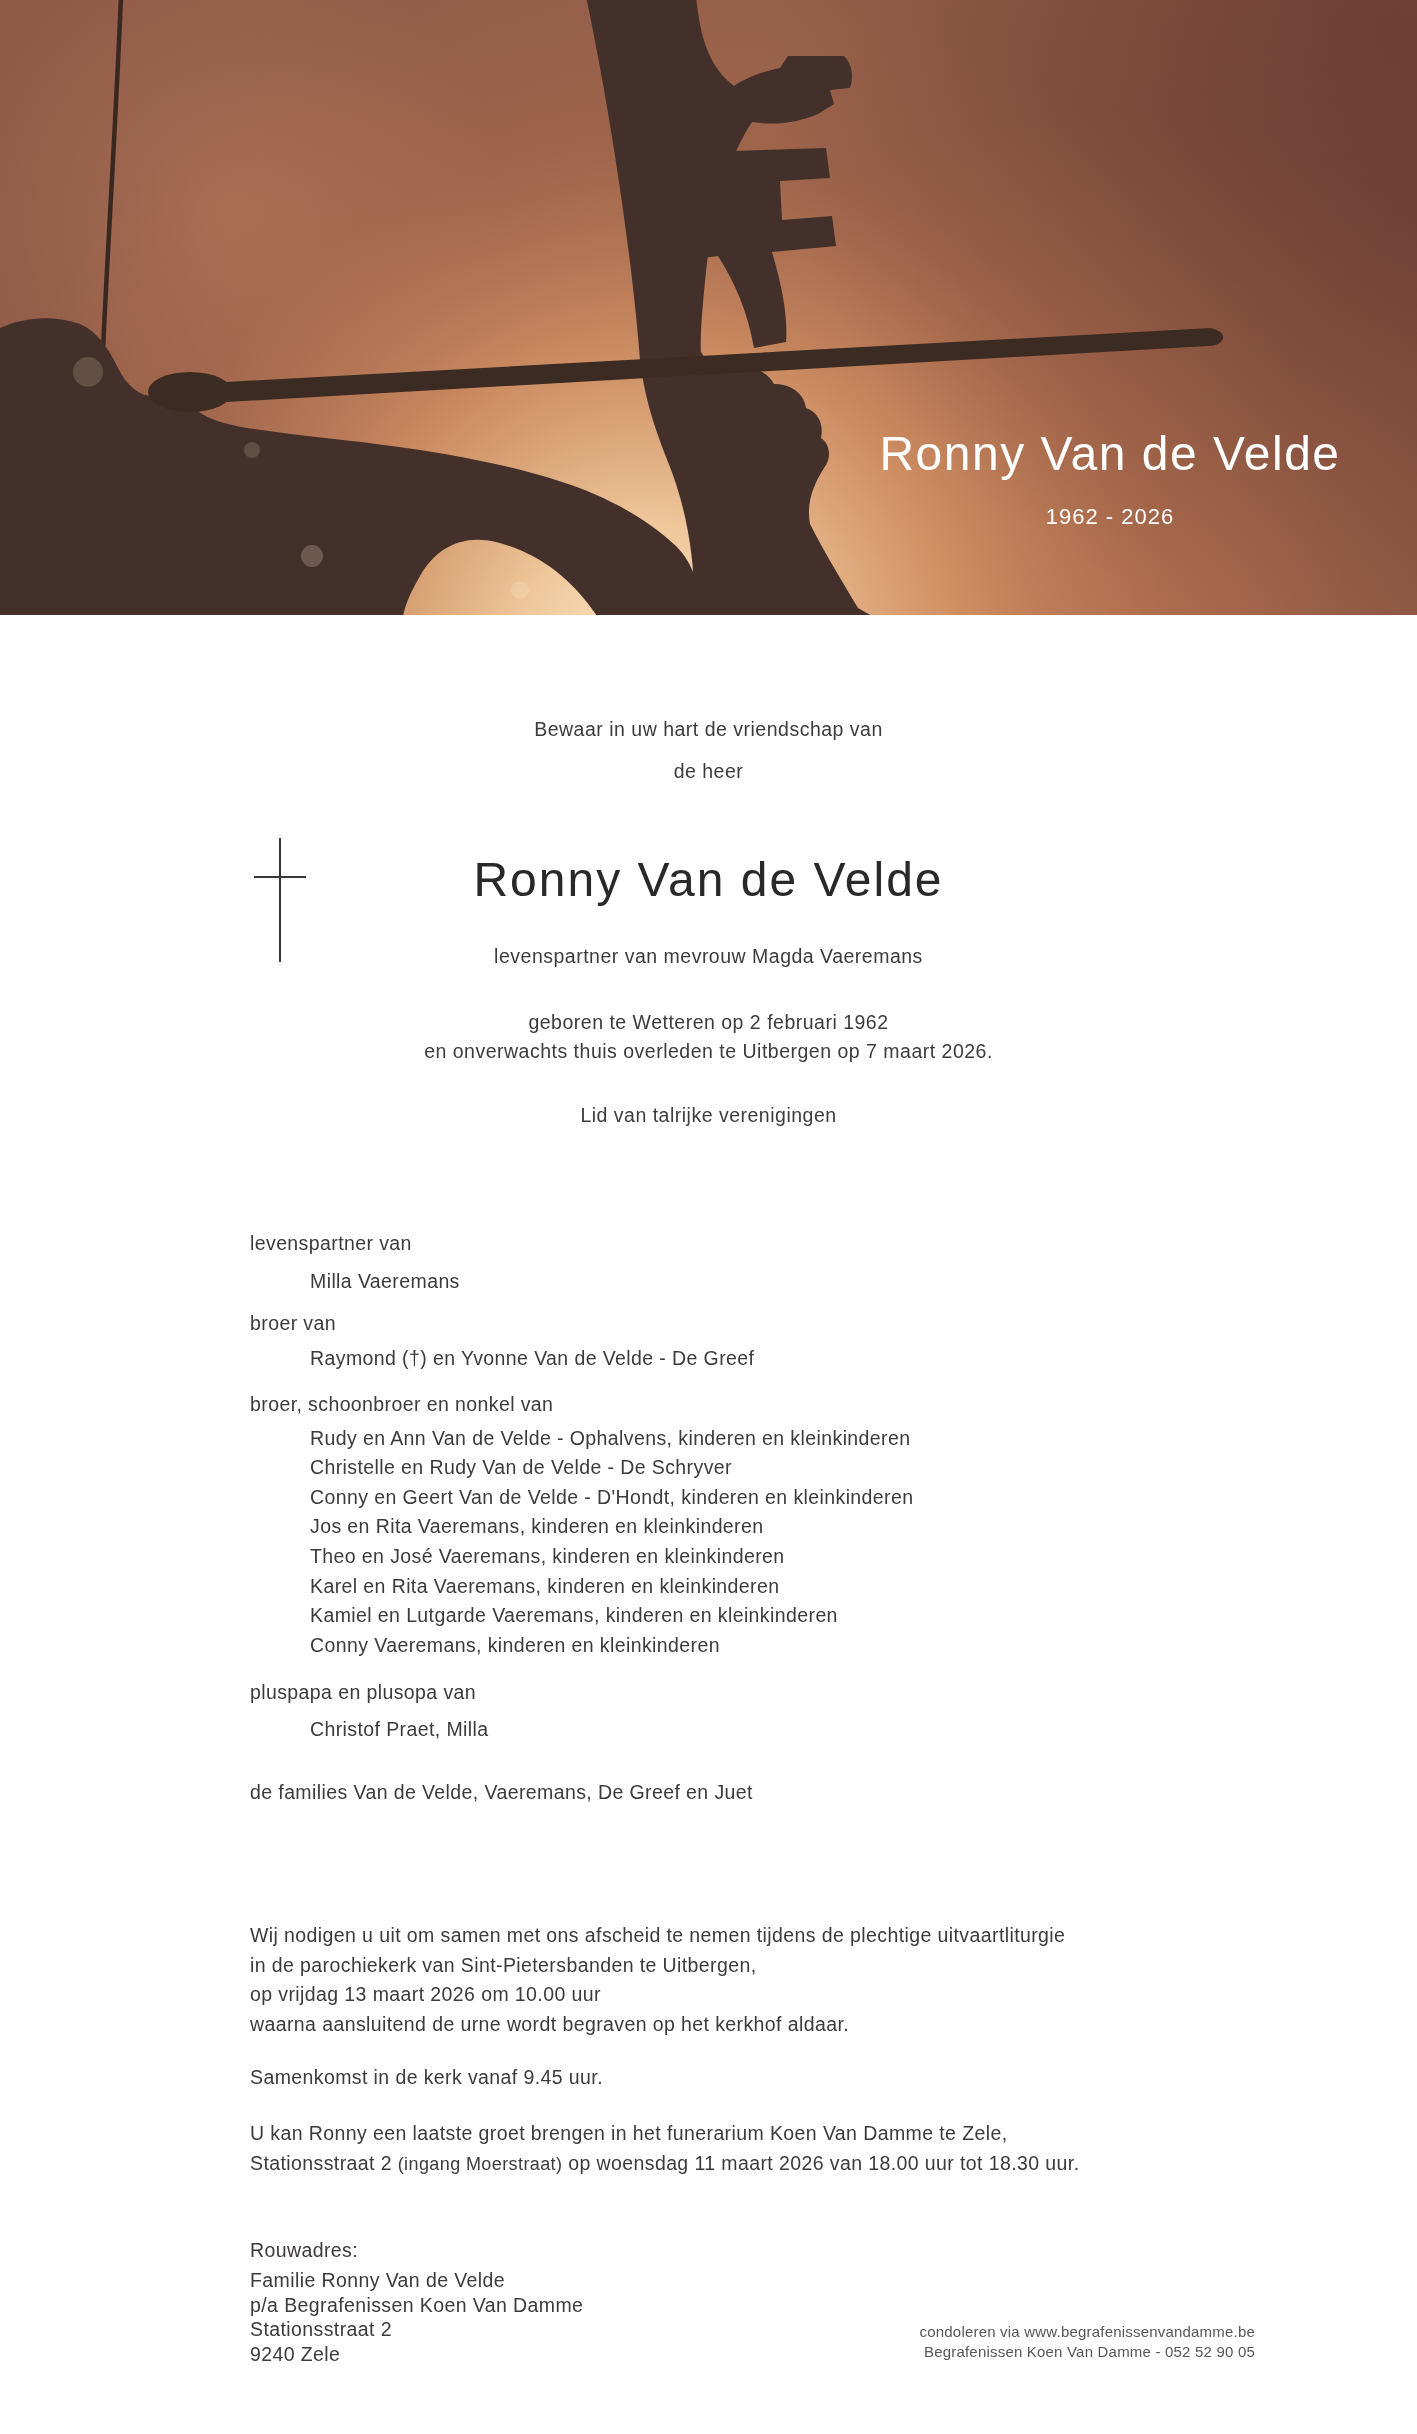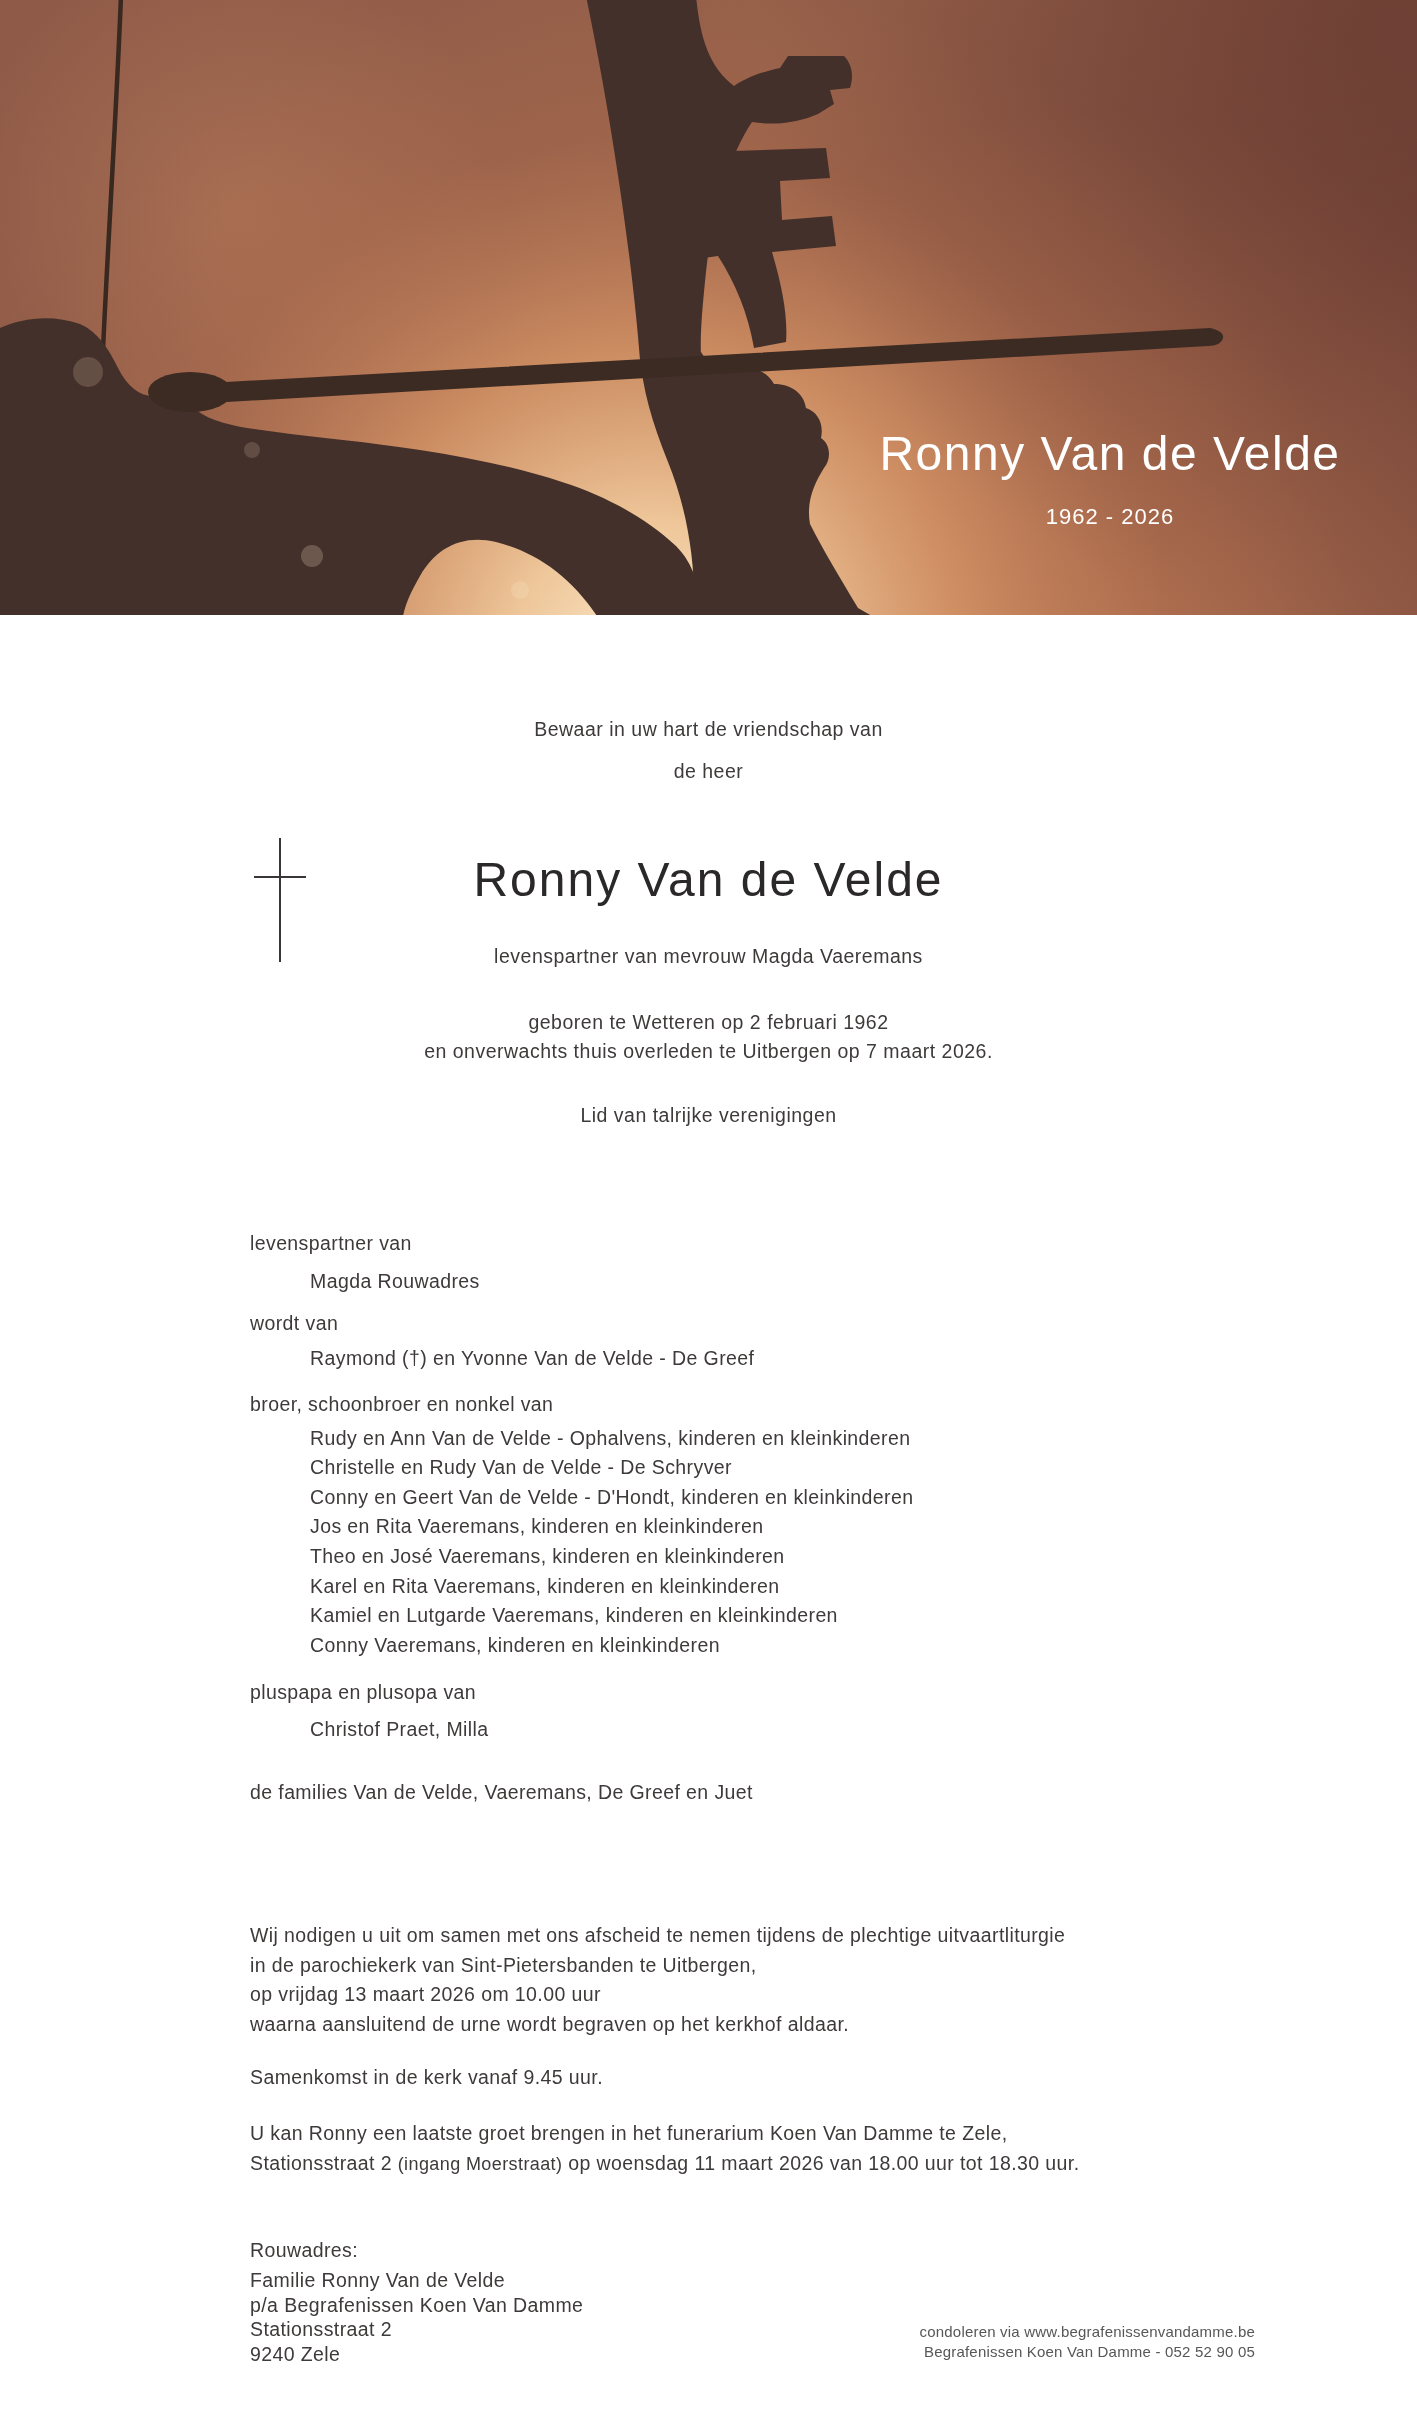--- a/index.html
+++ b/index.html
@@ -154,26 +154,26 @@
 
   <div class="cline l-title">Ronny Van de Velde</div>
   <div class="cline l-partner">levenspartner van mevrouw Magda Vaeremans</div>
   <div class="cline l-born">geboren te Wetteren op 2 februari 1962</div>
   <div class="cline l-died">en onverwachts thuis overleden te Uitbergen op 7 maart 2026.</div>
   <div class="cline l-member">Lid van talrijke verenigingen</div>
 
   <div class="fam g1">
     <div>levenspartner van</div>
     <div class="members">
-      <div>Magda Rouwadres</div>
+      <div>Milla Vaeremans</div>
     </div>
   </div>
 
   <div class="fam g2">
-    <div>wordt van</div>
+    <div>broer van</div>
     <div class="members">
       <div>Raymond (†) en Yvonne Van de Velde - De Greef</div>
     </div>
   </div>
 
   <div class="fam g3">
     <div>broer, schoonbroer en nonkel van</div>
     <div class="members">
       <div>Rudy en Ann Van de Velde - Ophalvens, kinderen en kleinkinderen</div>
       <div>Christelle en Rudy Van de Velde - De Schryver</div>

